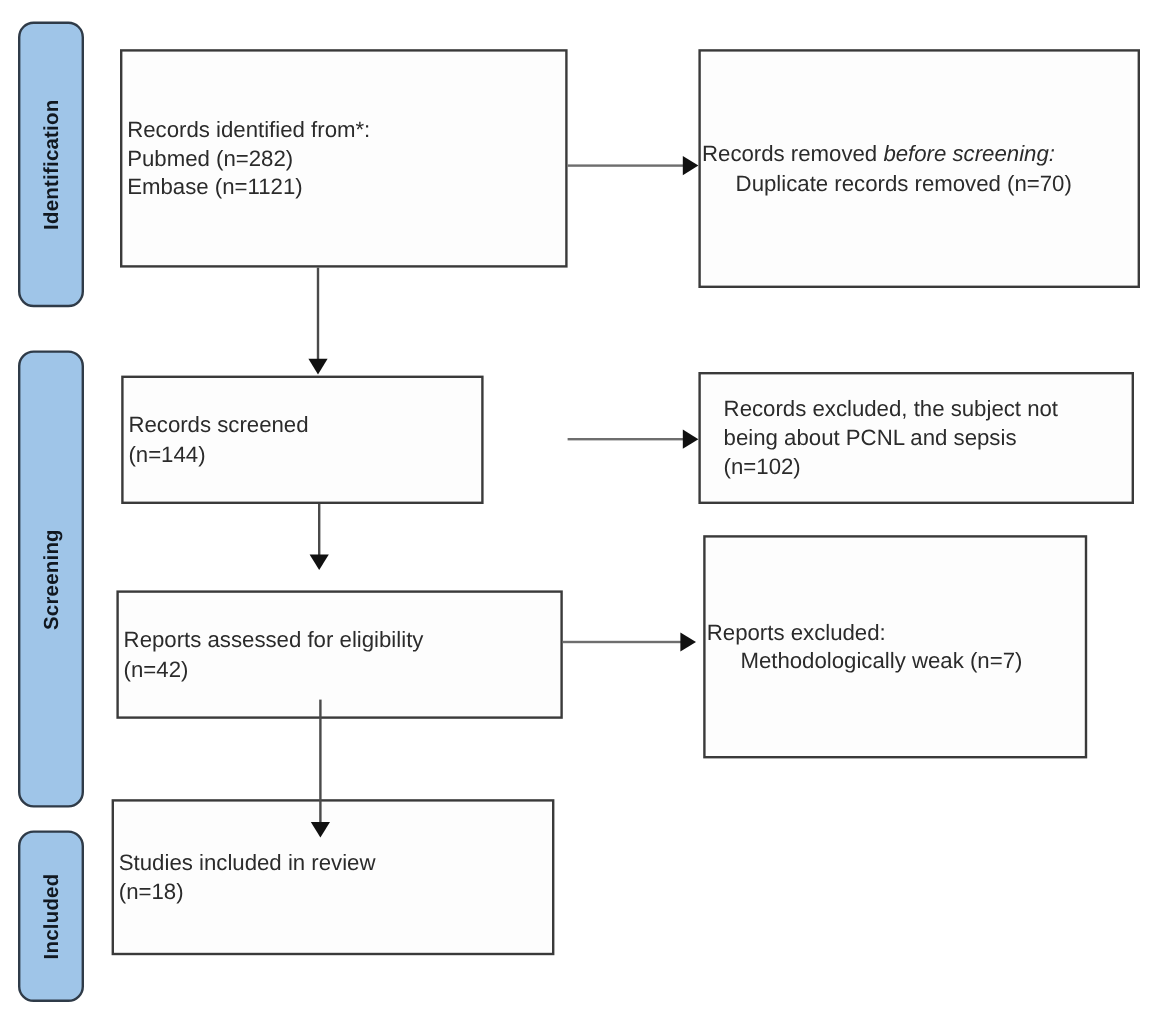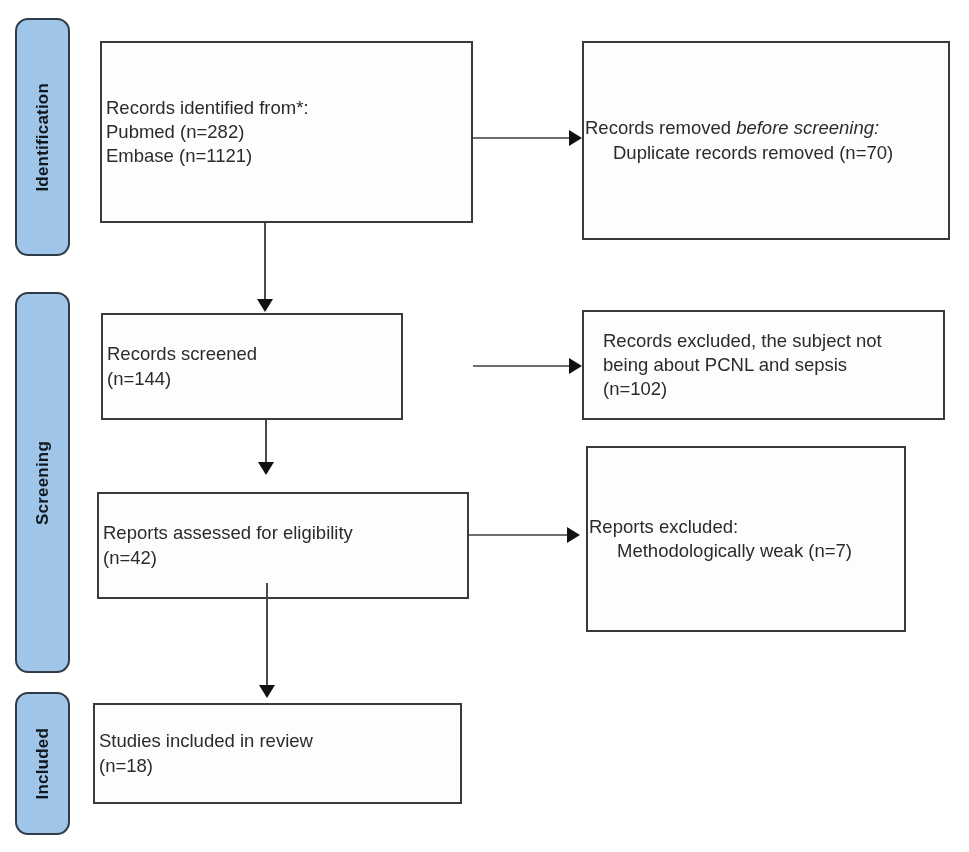--- a/index.html
+++ b/index.html
@@ -116,21 +116,21 @@
   <div class="box center" style="left:101px; top:313px; width:302px; height:107px;">
     <span class="txt">Records screened
 (n=144)</span>
   </div>
 
   <div class="box center" style="left:97px; top:476px; width:372px; height:107px;margin-top:16px;">
     <span class="txt">Reports assessed for eligibility
 (n=42)</span>
   </div>
 
-  <div class="box center" style="left:93px; top:703px; width:369px; height:101px;">
+  <div class="box center" style="left:93px; top:666px; width:369px; height:130px;">
     <span class="txt">Studies included in review
 (n=18)</span>
   </div>
 
   <div class="box left" style="left:582px; top:41px; width:368px; height:199px;">
     <span class="txt">
       <span>Records removed </span><span class="ital">before screening</span><span class="ital">:</span>
       <span class="indent">Duplicate records removed (n=70)</span>
     </span>
   </div>

